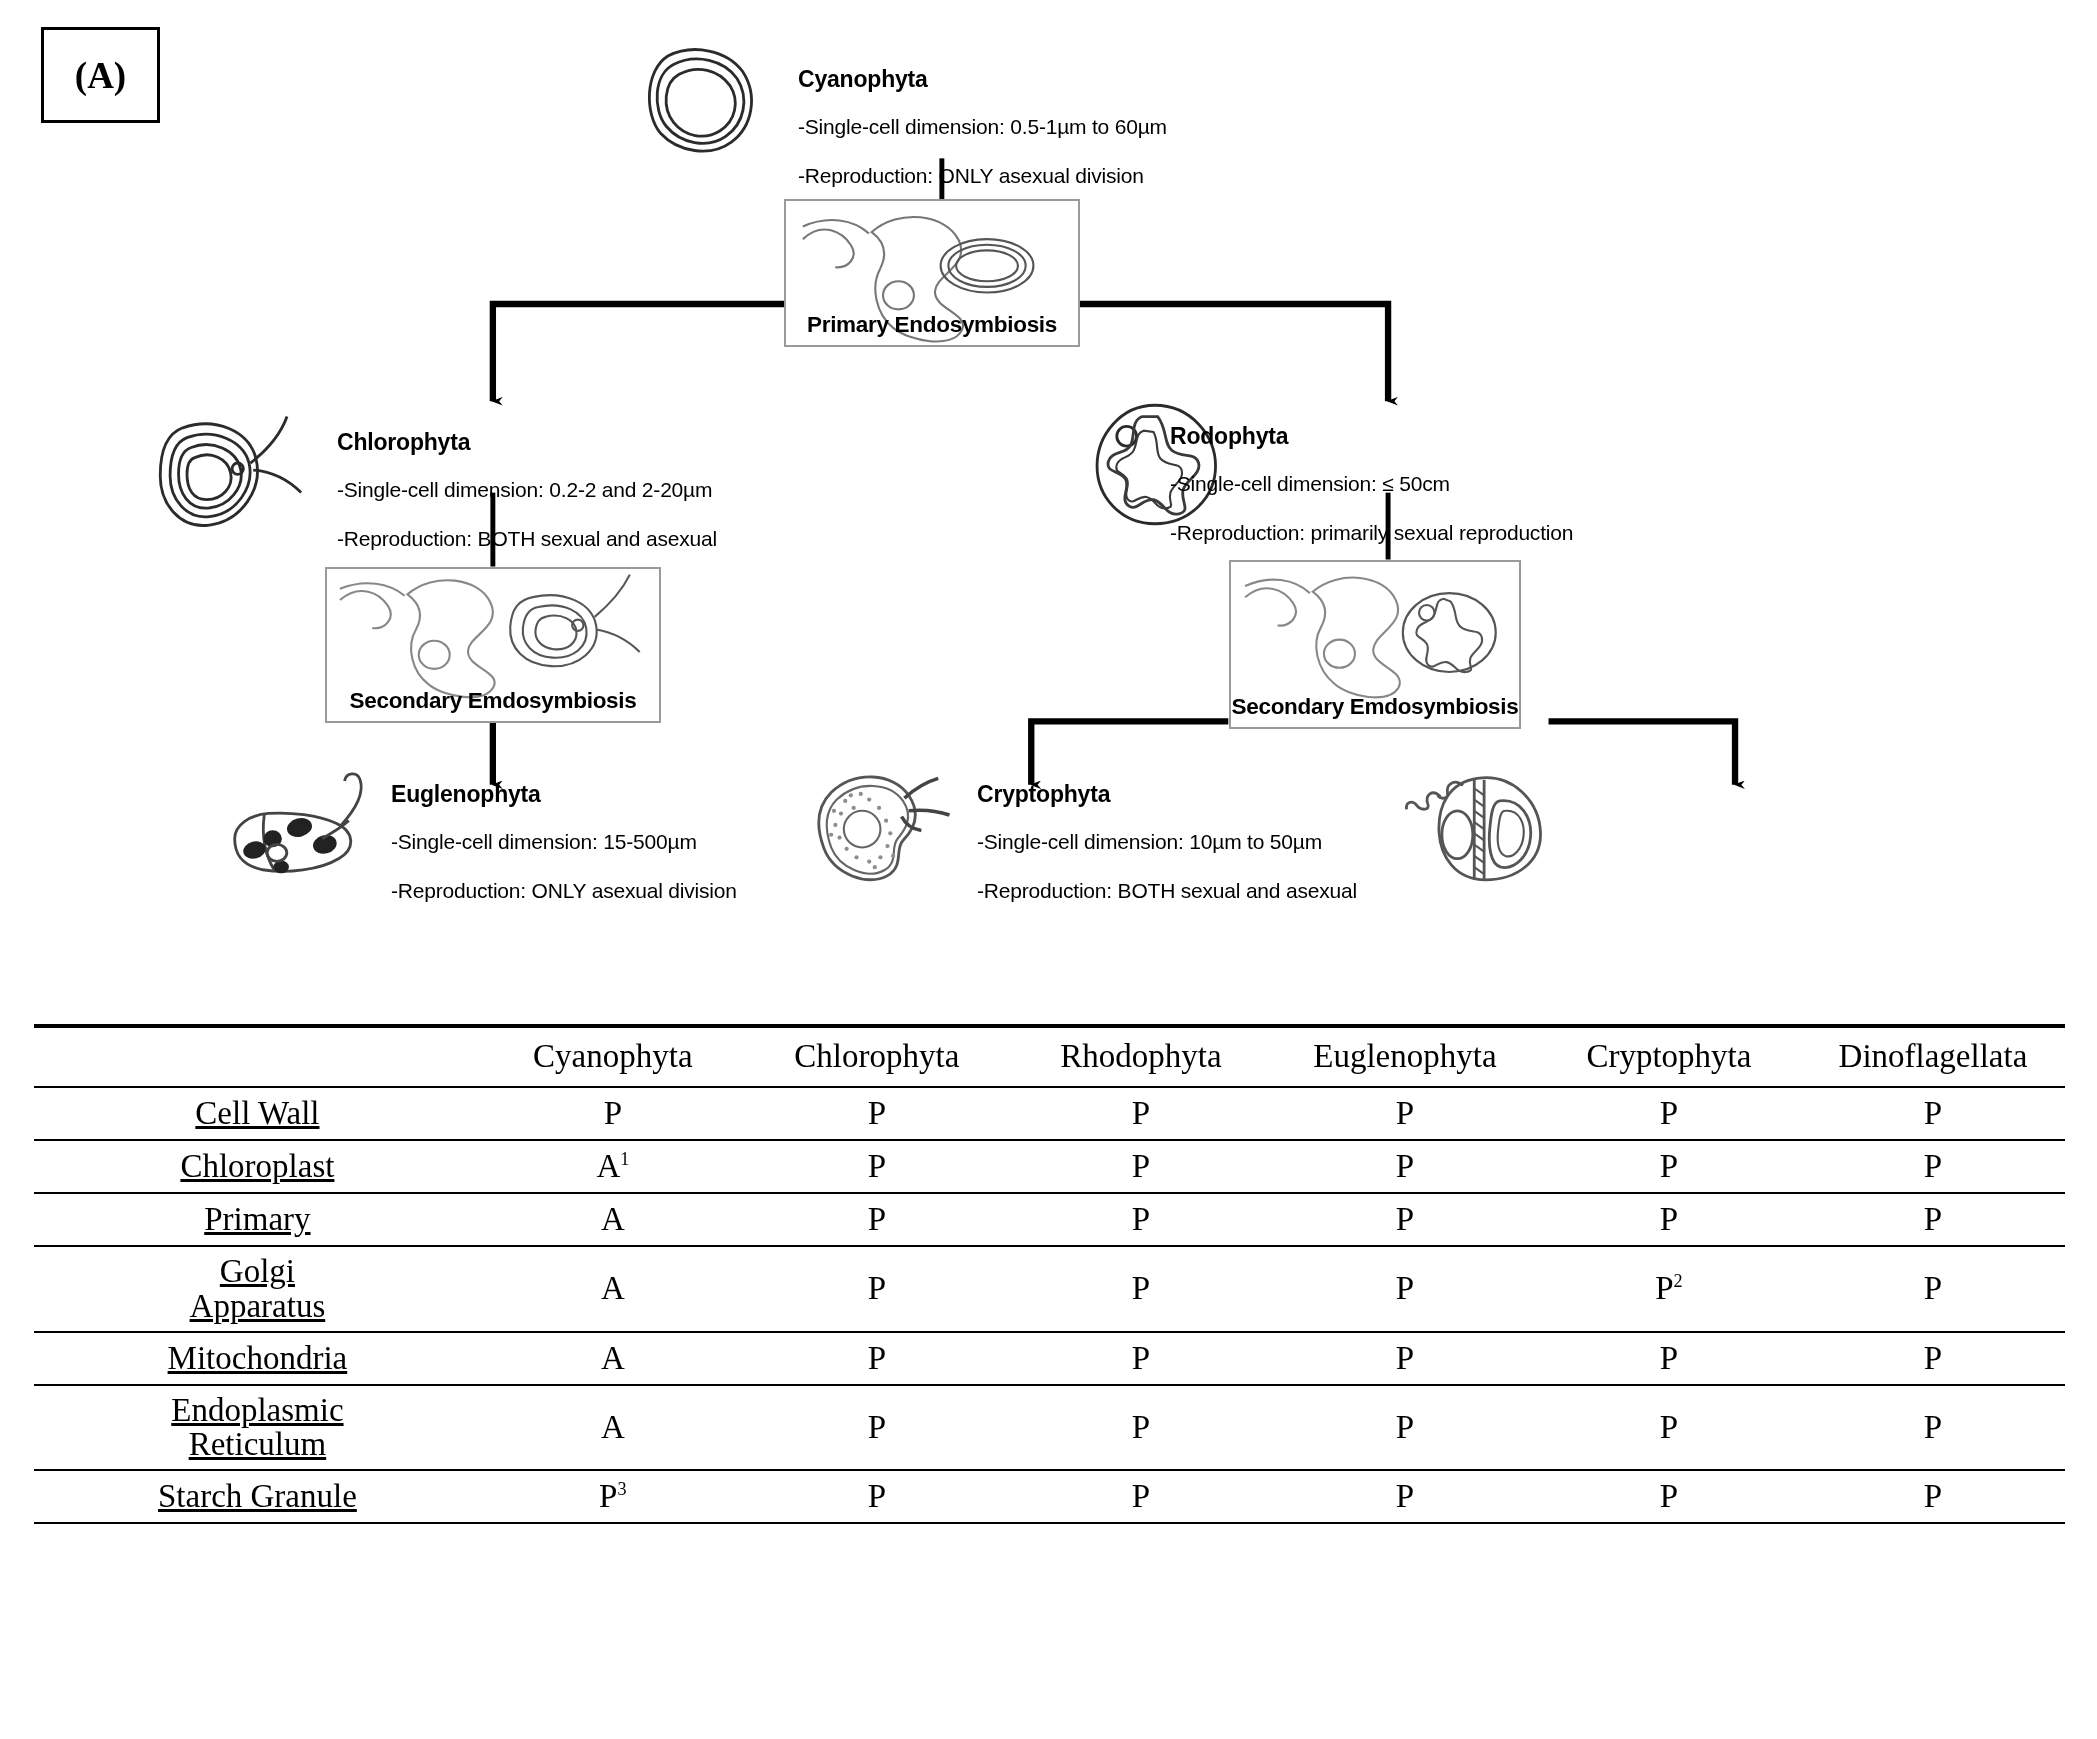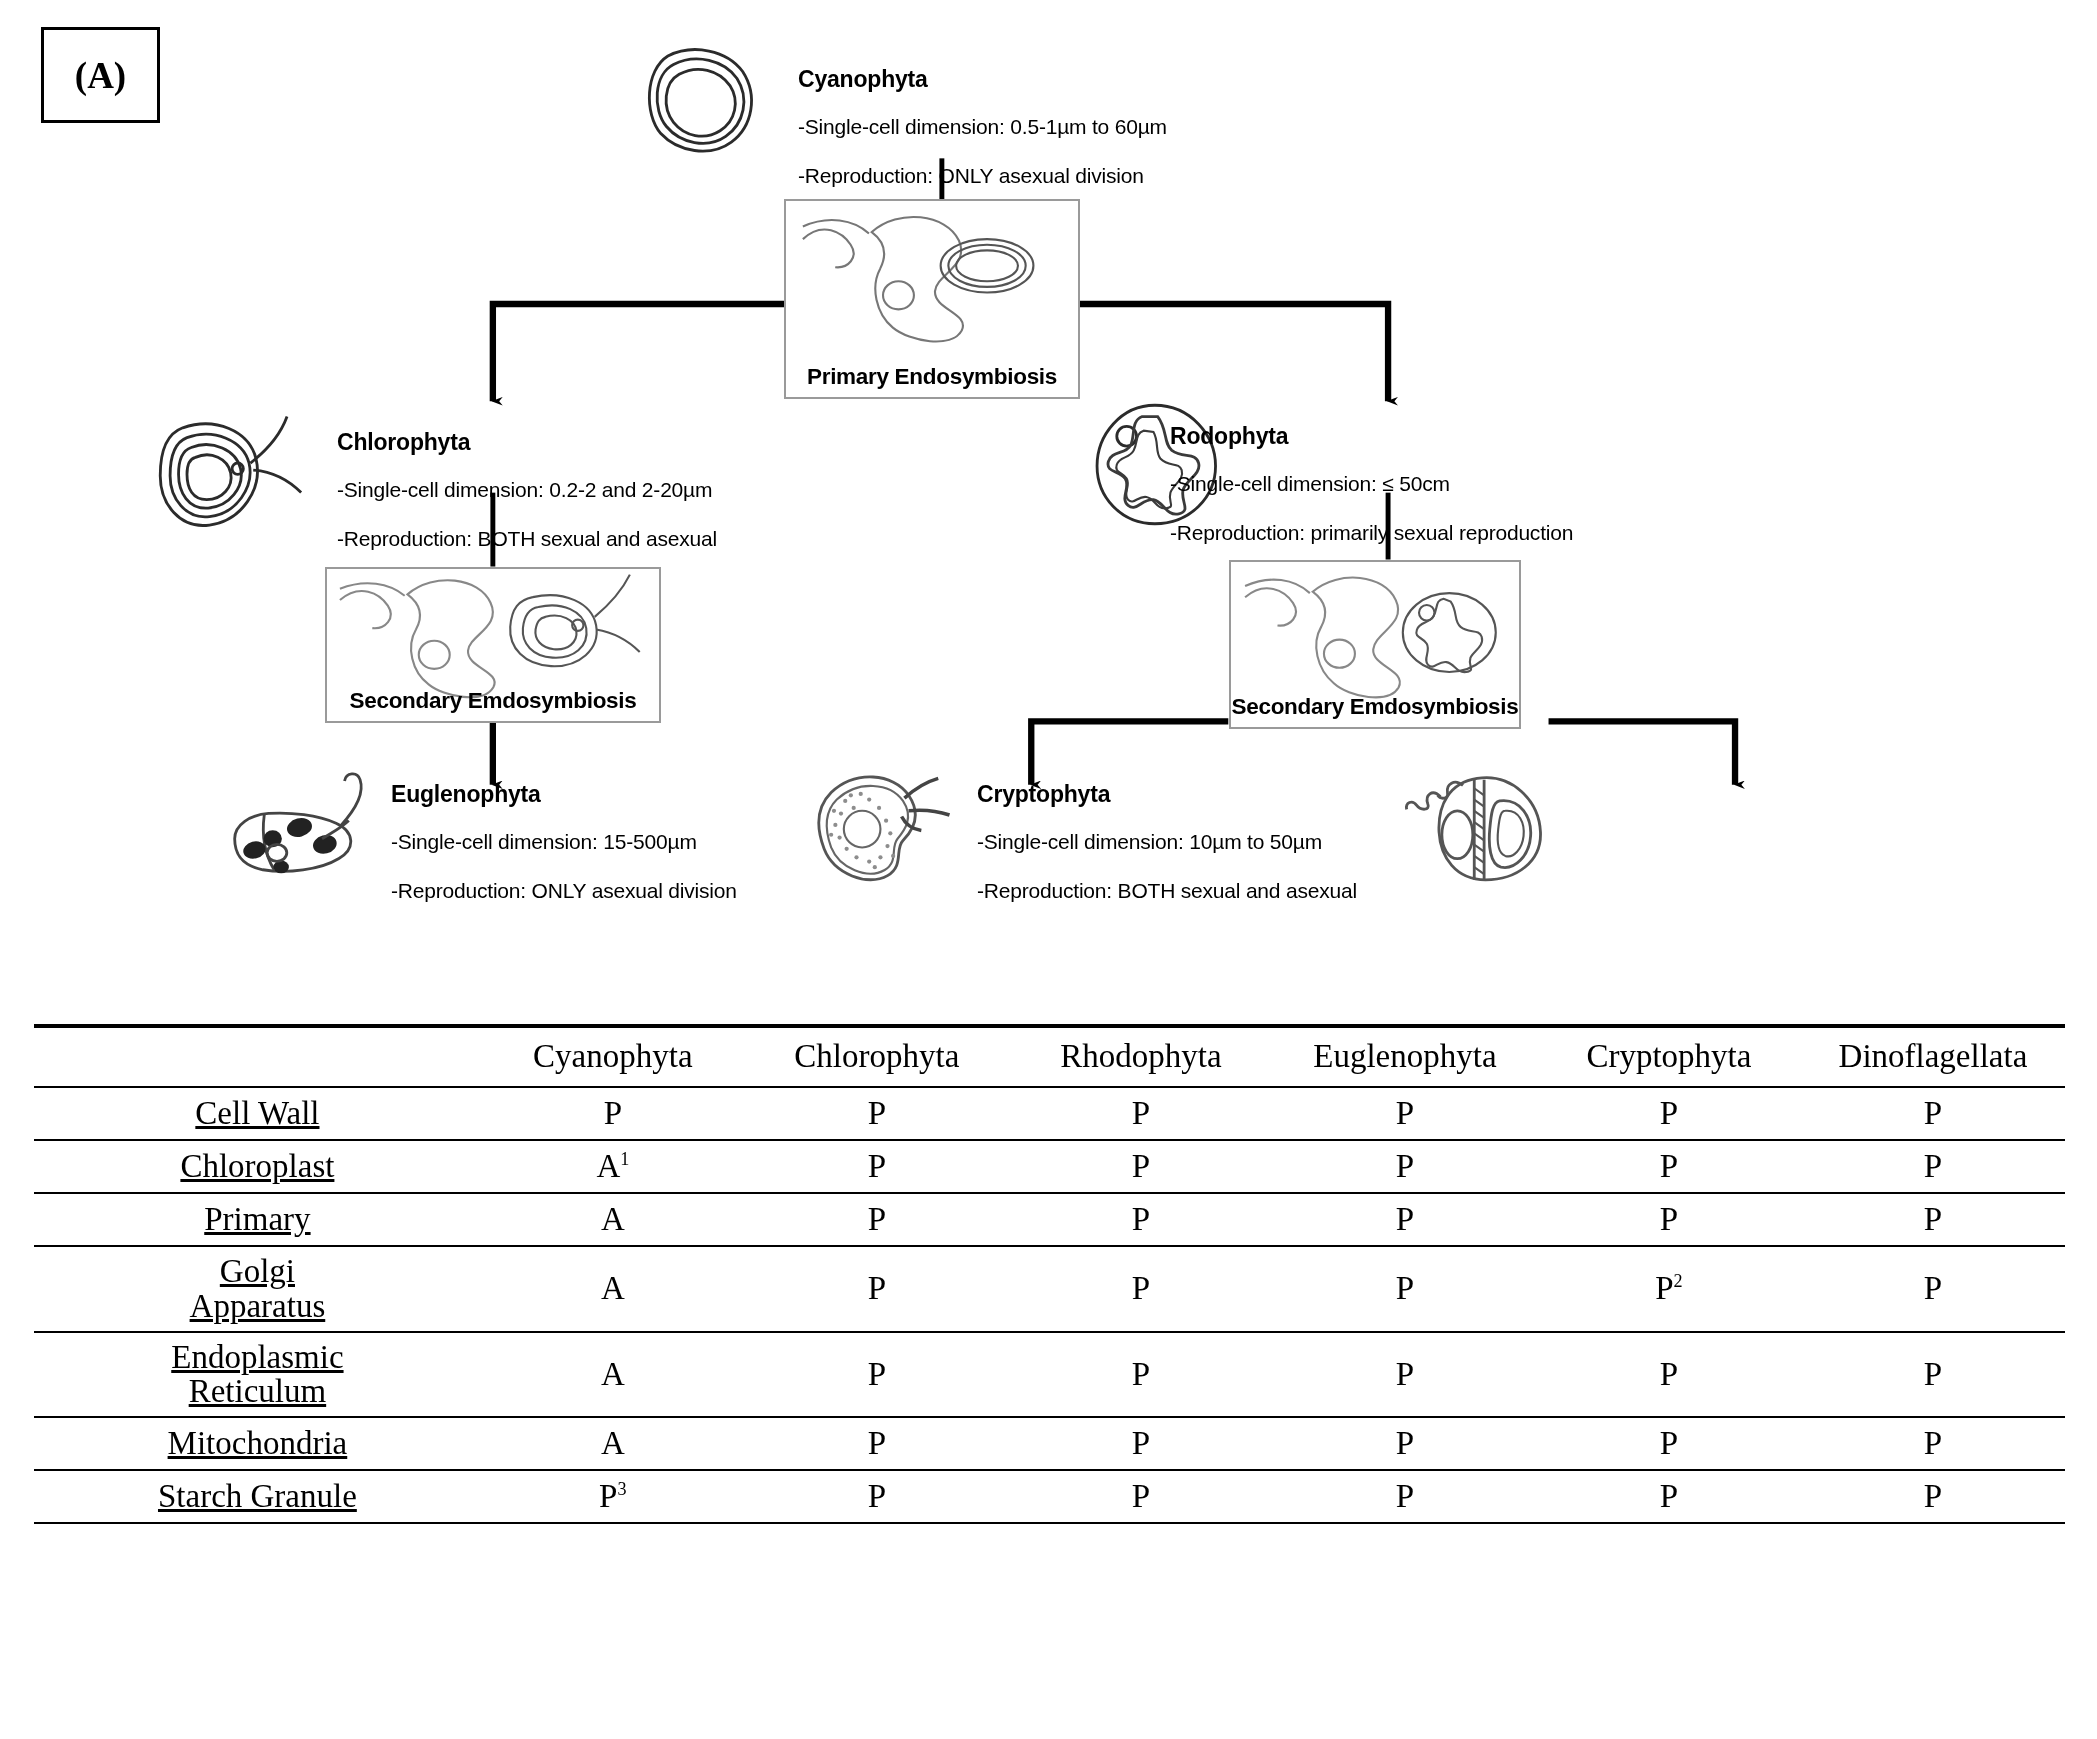--- a/index.html
+++ b/index.html
@@ -92,21 +92,21 @@
       <path d="M56,36 C88,20 128,30 146,56 C164,84 156,120 130,138 C104,156 66,148 46,124 C26,100 28,50 56,36 Z" fill="none" stroke="#2b2b2b" stroke-width="4"></path>
       <path d="M64,50 C90,36 120,44 136,66 C150,88 144,116 122,130 C100,144 72,138 56,118 C40,98 42,62 64,50 Z" fill="none" stroke="#2b2b2b" stroke-width="4"></path>
     </svg>
   </div>
   <div class="org" style="left:798px;top:65px;">
     <div class="name">Cyanophyta</div>
     <div class="line">-Single-cell dimension: 0.5-1µm to 60µm</div>
     <div class="line">-Reproduction: ONLY asexual division</div>
   </div>
 
-  <div class="proc" style="left:784px;top:199px;width:296px;height:200px;">
+  <div class="proc" style="left:784px;top:199px;width:296px;height:148px;">
     <svg width="291" height="169" viewBox="0 0 414 240">
       <path d="M24,54 C52,28 80,44 92,62 C104,80 88,96 70,94" fill="none" stroke="#777" stroke-width="3"></path>
       <path d="M24,36 C60,20 96,26 118,46" fill="none" stroke="#777" stroke-width="3"></path>
       <path d="M122,44 C160,10 228,18 246,56 C262,92 214,104 212,128 C210,154 262,160 250,184 C236,210 176,200 152,180 C128,160 120,122 134,96 C146,72 138,56 122,44 Z" fill="none" stroke="#777" stroke-width="3"></path>
       <ellipse cx="160" cy="134" rx="22" ry="20" fill="none" stroke="#777" stroke-width="3"></ellipse>
       <ellipse cx="286" cy="92" rx="66" ry="38" fill="none" stroke="#555" stroke-width="3"></ellipse>
       <ellipse cx="286" cy="92" rx="55" ry="30" fill="none" stroke="#555" stroke-width="3"></ellipse>
       <ellipse cx="286" cy="92" rx="44" ry="22" fill="none" stroke="#555" stroke-width="3"></ellipse>
     </svg>
     <div class="caption">Primary Endosymbiosis</div>
@@ -301,41 +301,41 @@
           </th>
           <td>A</td>
           <td>P</td>
           <td>P</td>
           <td>P</td>
           <td>P<sup>2</sup></td>
           <td>P</td>
         </tr>
         <tr class="rule-thin">
           <th class="rowlabel">
+            <div>Mitochondria</div>
+          </th>
+          <td>A</td>
+          <td>P</td>
+          <td>P</td>
+          <td>P</td>
+          <td>P</td>
+          <td>P</td>
+        </tr>
+        <tr class="rule-thin">
+          <th class="rowlabel">
             <div>Endoplasmic</div>
             <div>Reticulum</div>
           </th>
           <td>A</td>
           <td>P</td>
           <td>P</td>
           <td>P</td>
           <td>P</td>
           <td>P</td>
         </tr>
-        <tr class="rule-thin">
-          <th class="rowlabel">
-            <div>Mitochondria</div>
-          </th>
-          <td>A</td>
-          <td>P</td>
-          <td>P</td>
-          <td>P</td>
-          <td>P</td>
-          <td>P</td>
-        </tr>
         <tr class="rule">
           <th class="rowlabel">
             <div>Starch Granule</div>
           </th>
           <td>P<sup>3</sup></td>
           <td>P</td>
           <td>P</td>
           <td>P</td>
           <td>P</td>
           <td>P</td>

